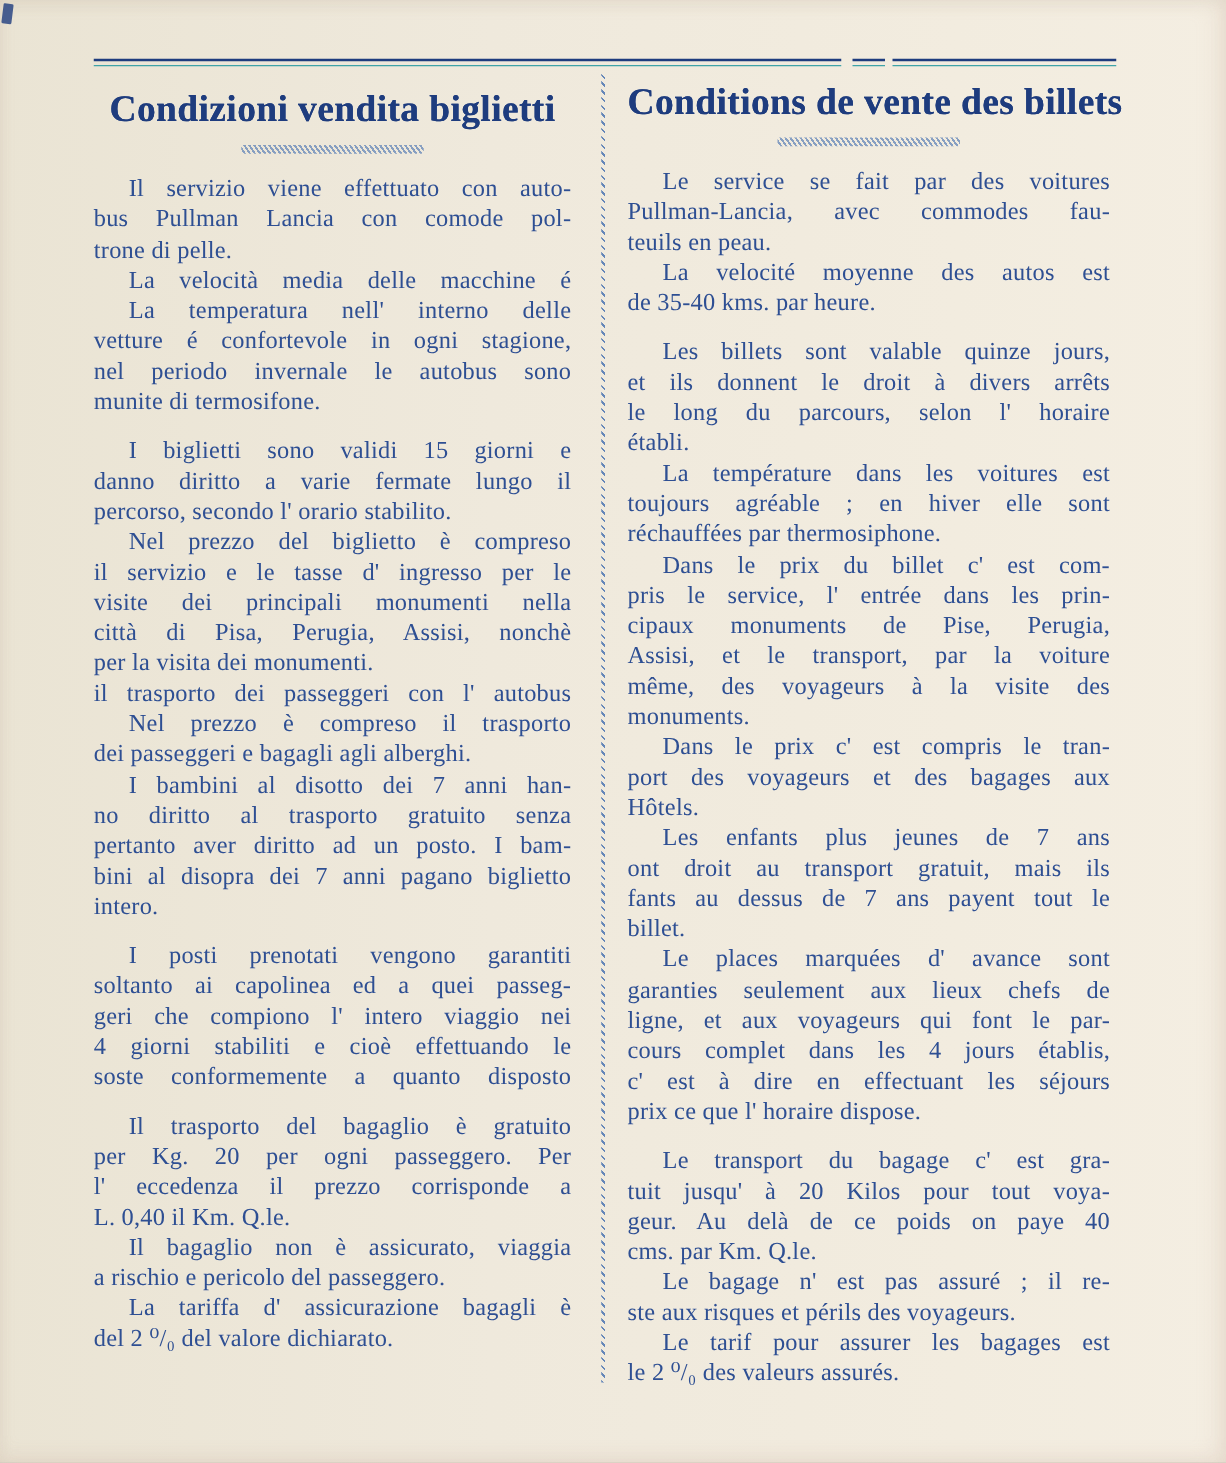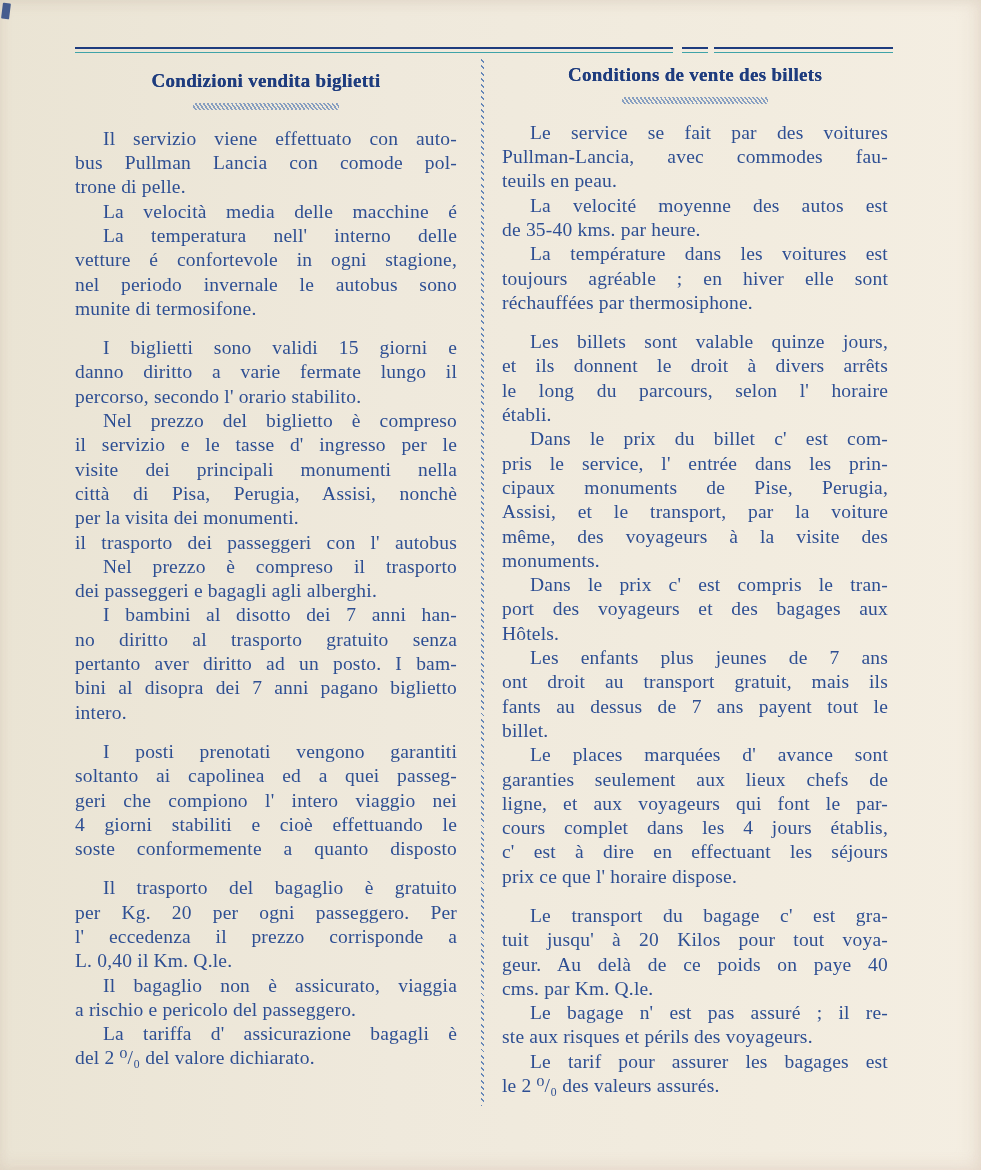--- a/index.html
+++ b/index.html
@@ -26,21 +26,21 @@
   .seg3 { flex:1; margin-left:6px; }
   .divider {
     position:absolute; left:481px; top:58px; width:3px; height:1048px;
     background: repeating-linear-gradient(45deg, var(--ornament,#5579b0) 0 1.4px, rgba(0,0,0,0) 1.4px 4.4px);
   }
   .col { position:absolute; }
   .col-left  { left:75px;  top:66px; width:382px; }
   .col-right { left:502px; top:60px; width:386px; }
   .col-title {
     margin:0; padding:4px 0 0 0;
-    font-size:19px; font-weight:bold; line-height:1.2;
+    font-size:30px; font-weight:bold; line-height:1.2;
     text-align:center; white-space:nowrap;
     color: var(--inkdark,#1e3c7e);
     letter-spacing:.3px;
     text-shadow: 0 0 .4px var(--inkdark,#1e3c7e);
   }
   .squiggle {
     width:146px; height:7px; margin:10px auto 17px auto;
     background: repeating-linear-gradient(55deg, rgba(0,0,0,0) 0 1.7px, var(--ornament,#6486b8) 1.7px 3.3px);
     opacity:.75; border-radius:2px;
   }
@@ -140,30 +140,30 @@
     <div class="paragraphs">
         <div class="para">
           <div class="line first">Le service se fait par des voitures</div>
           <div class="line">Pullman-Lancia, avec commodes fau-</div>
           <div class="line last">teuils en peau.</div>
         </div>
         <div class="para">
           <div class="line first">La velocité moyenne des autos est</div>
           <div class="line last">de 35-40 kms. par heure.</div>
         </div>
-        <div class="para">
-          <div class="line first">La température dans les voitures est</div>
-          <div class="line">toujours agréable ; en hiver elle sont</div>
-          <div class="line last">réchauffées par thermosiphone.</div>
-        </div>
         <div class="para space-before">
           <div class="line first">Les billets sont valable quinze jours,</div>
           <div class="line">et ils donnent le droit à divers arrêts</div>
           <div class="line">le long du parcours, selon l' horaire</div>
           <div class="line last">établi.</div>
+        </div>
+        <div class="para">
+          <div class="line first">La température dans les voitures est</div>
+          <div class="line">toujours agréable ; en hiver elle sont</div>
+          <div class="line last">réchauffées par thermosiphone.</div>
         </div>
         <div class="para">
           <div class="line first">Dans le prix du billet c' est com-</div>
           <div class="line">pris le service, l' entrée dans les prin-</div>
           <div class="line">cipaux monuments de Pise, Perugia,</div>
           <div class="line">Assisi, et le transport, par la voiture</div>
           <div class="line">même, des voyageurs à la visite des</div>
           <div class="line last">monuments.</div>
         </div>
         <div class="para">

